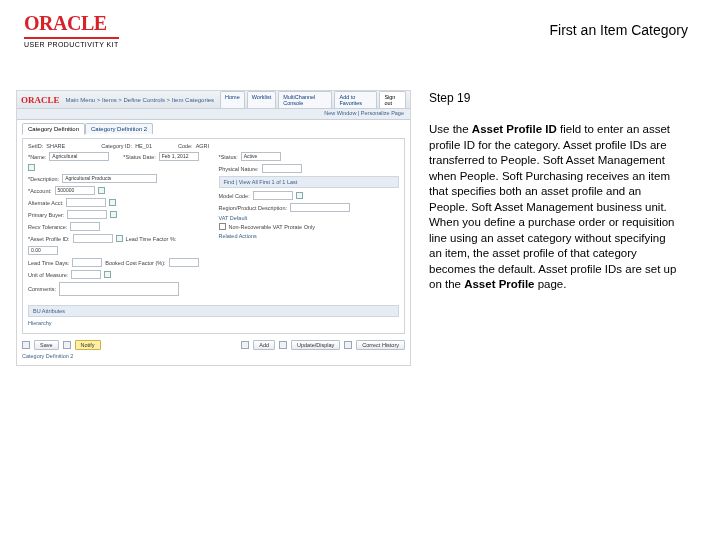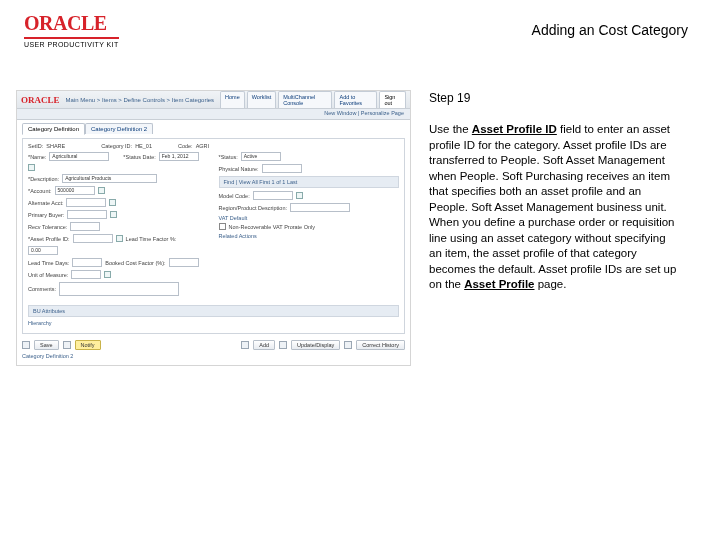--- a/index.html
+++ b/index.html
@@ -9,21 +9,21 @@
   .header { display: flex; align-items: center; justify-content: space-between; padding: 12px 24px 2px 24px; }
   .brand { display: flex; flex-direction: column; }
   .brand-logo { font-family: Georgia, 'Times New Roman', serif; font-weight: bold; font-size: 20px; color: #d7222a; letter-spacing: -0.5px; }
   .brand-sub { font-size: 7px; letter-spacing: 0.4px; color: #000; margin-top: 2px; border-top: 2px solid #d7222a; padding-top: 2px; }
   .title { font-size: 14px; color: #000; margin-right: 8px; }
   
   .body { display: flex; padding: 40px 24px 0 16px; gap: 18px; }
   .shot-col { width: 395px; flex: 0 0 395px; }
   .text-col { width: 250px; font-size: 11.5px; line-height: 1.35; }
   .step { margin-bottom: 16px; font-size: 12px; }
-  .desc b { font-weight: bold; text-decoration: underline; }
+  .desc b { font-weight: bold; }
   
   .shot { width: 395px; border: 1px solid #d5d5d5; background: #fff; font-size: 6px; color: #333; }
   .shot-top { display: flex; align-items: center; background: linear-gradient(#f0f3f6,#e2e7ec); border-bottom: 1px solid #c9cfd6; height: 18px; padding: 0 4px; gap: 6px; }
   .shot-logo { font-family: Georgia, serif; color: #d7222a; font-weight: bold; font-size: 9px; }
   .crumb { color: #3a5f8a; font-size: 6px; white-space: nowrap; overflow: hidden; text-overflow: ellipsis; flex: 0 0 auto; }
   .shot-tabs { margin-left: auto; display: flex; gap: 2px; }
   .shot-tab { background: #f6f8fb; border: 1px solid #c4ccd6; border-bottom: none; padding: 2px 4px; font-size: 5.5px; color: #0b3c7a; border-radius: 2px 2px 0 0; }
   .shot-tab.active { background: #fff; color: #000; }
   .shot-sub { background: #e9eef4; border-bottom: 1px solid #c9cfd6; height: 11px; text-align: right; padding: 1px 6px; font-size: 5.5px; color: #3a5f8a; }
   .shot-body { padding: 3px 5px 6px 5px; }
@@ -49,21 +49,21 @@
 </style>
 </head>
 <body>
 
 <div class="page">
   <div class="header">
     <div class="brand">
       <div class="brand-logo">ORACLE</div>
       <div class="brand-sub">USER PRODUCTIVITY KIT</div>
     </div>
-    <div class="title">Adding an Cost Category</div>
+    <div class="title">First an Item Category</div>
   </div>
 
   <div class="body">
     <div class="shot-col">
       <div class="shot">
         <div class="shot-top">
           <span class="shot-logo">ORACLE</span>
           <span class="crumb">Main Menu &gt; Items &gt; Define Controls &gt; Item Categories</span>
           <div class="shot-tabs">
             <span class="shot-tab">Home</span>

